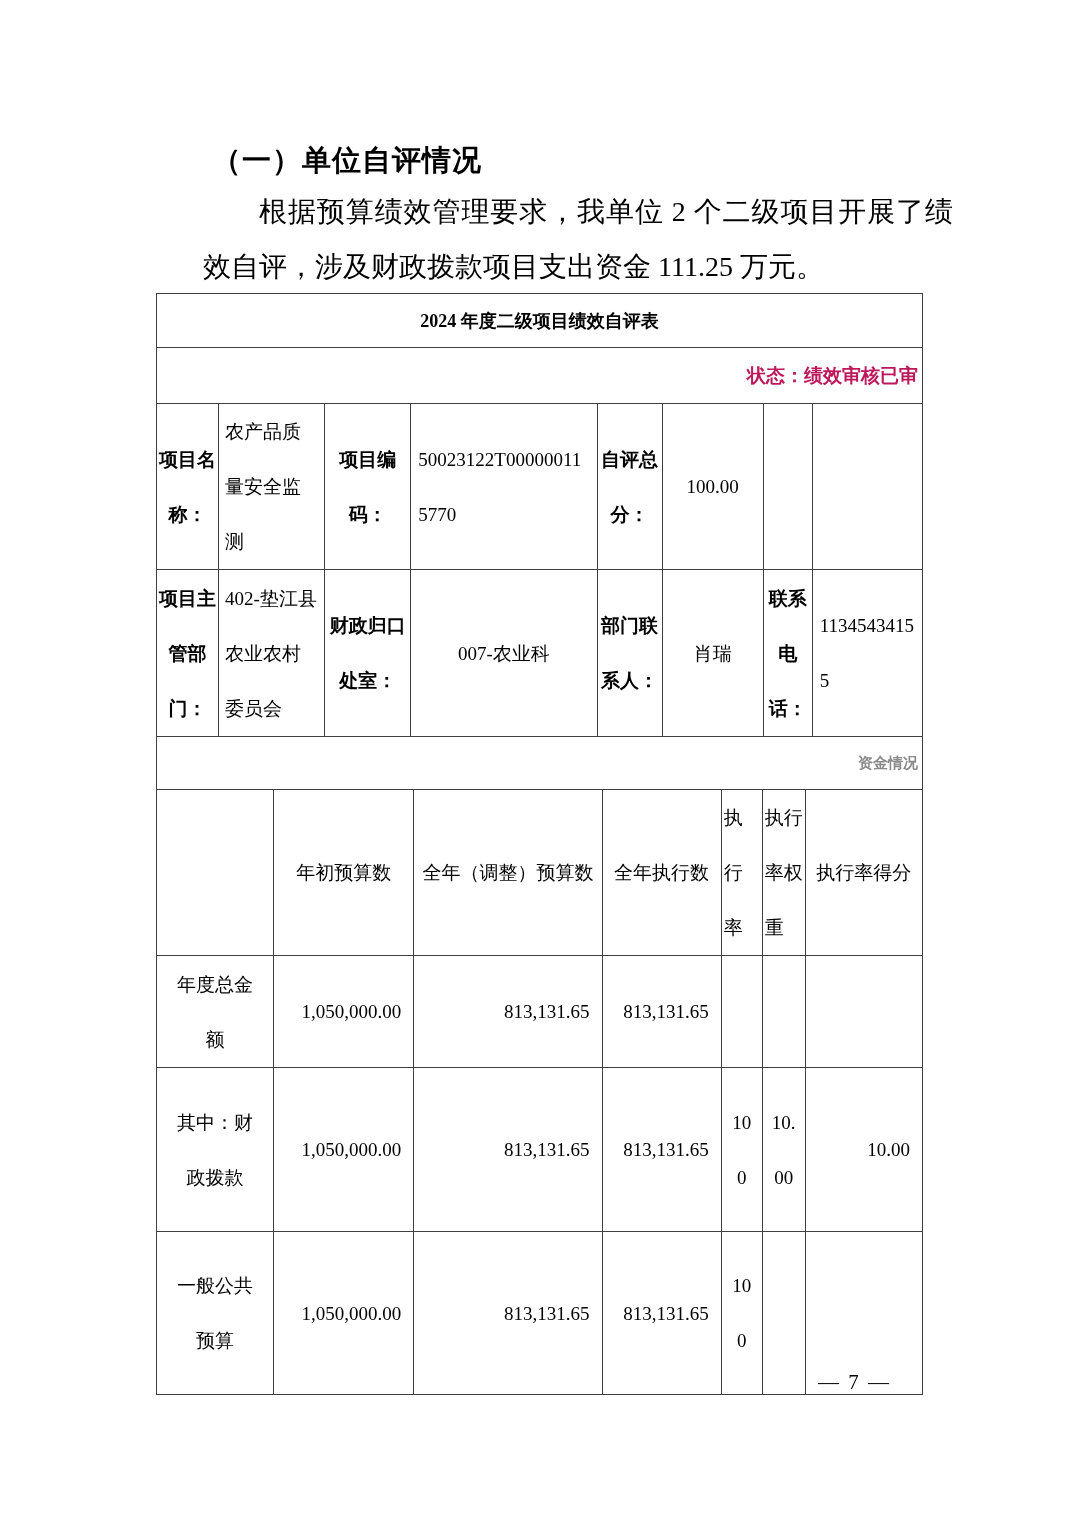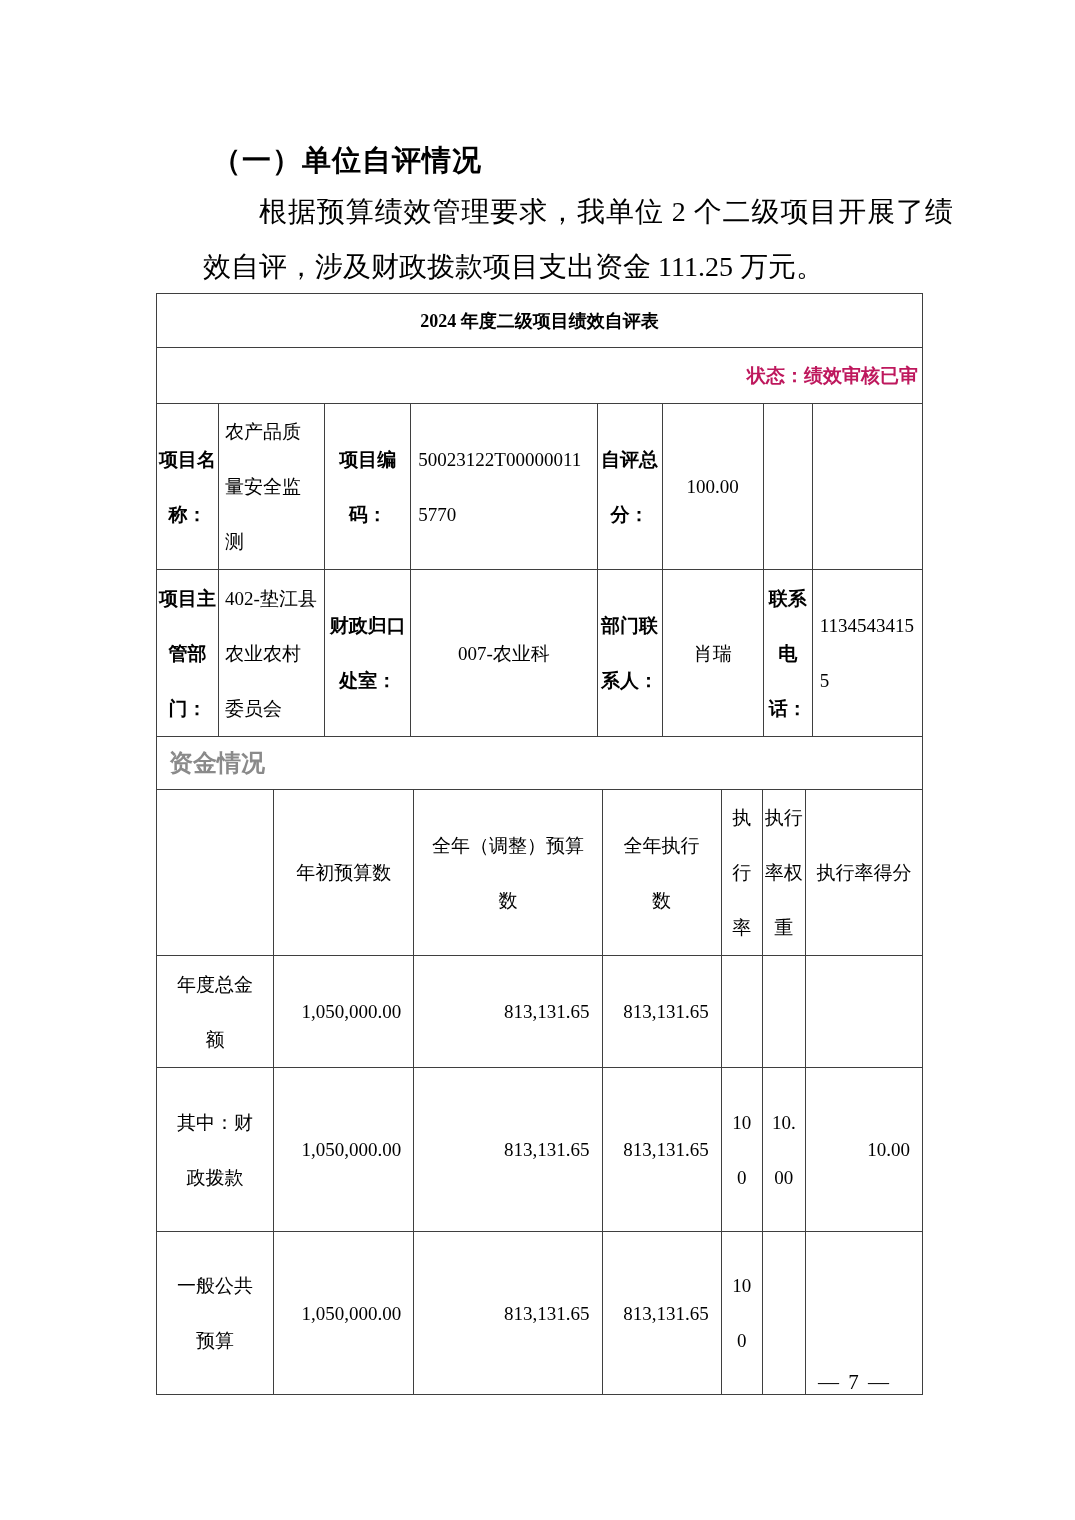--- a/index.html
+++ b/index.html
@@ -15,41 +15,41 @@
     position:absolute; left:163px; top:184px; width:750px;
     font-size:28px; line-height:55px; text-align:justify; text-indent:2em;margin-left:40px;
   }
   .table-wrap {
     position:absolute; left:156px; top:293px; width:767px;
     box-sizing:border-box;
   }
   table { border-collapse:collapse; table-layout:fixed; width:767px; }
   td {
     border:1px solid #3f3f3f; font-size:19px; line-height:55px;
-    vertical-align:middle; padding:0 12px; overflow:hidden;
+    vertical-align:middle; padding:0 4px; overflow:hidden;
     word-break:break-word;
   }
   
   td.t-title { height:53px; text-align:center; font-weight:bold; font-size:18px; line-height:26px; }
   td.t-status { height:55px; text-align:right; font-weight:bold; font-size:19px; line-height:26px; color:#be185d; padding-right:4px; }
-  td.t-section { height:52px; text-align:left; font-weight:bold; font-size:24px; line-height:26px; color:#8a8a8a; }
+  td.t-section { height:52px; text-align:right; font-weight:bold; font-size:15px; line-height:26px; color:#8a8a8a; }
   
   tr.r-info1 { height:112px; }
   tr.r-info2 { height:167px; }
   td.lbl { font-weight:bold; text-align:center; padding:0 2px; word-break:break-all;margin-left:8px; }
   td.val-left { text-align:left; word-break:break-all; padding:0 6px; }
   td.val-center { text-align:center; }
   td.val-break { text-align:left; word-break:break-all; padding:0 7px; }
   
   tr.r-header { height:164px; }
   tr.r-total { height:112px; }
   tr.r-mid { height:164px; }
   tr.r-last { height:163px; }
   td.hc { text-align:center; }
-  td.hc-narrow { text-align:center; padding:0 2px; word-break:break-all; }
+  td.hc-narrow { padding:0 2px; word-break:break-all; }
   td.hc-wide { text-align:center; padding:0 8px; word-break:break-all; }
   td.flabel { text-align:center; padding:0 12px; word-break:break-all; }
   td.num { text-align:right; padding-right:12px; }
   td.rw { text-align:center; padding:0 9px; word-break:break-all; }
   table.tbl2 tr:first-child td { border-top:0; }
   .footer {
     position:absolute; left:818px; top:1370px;
     font-size:21px; letter-spacing:2px; white-space:nowrap;
   }
 </style>

